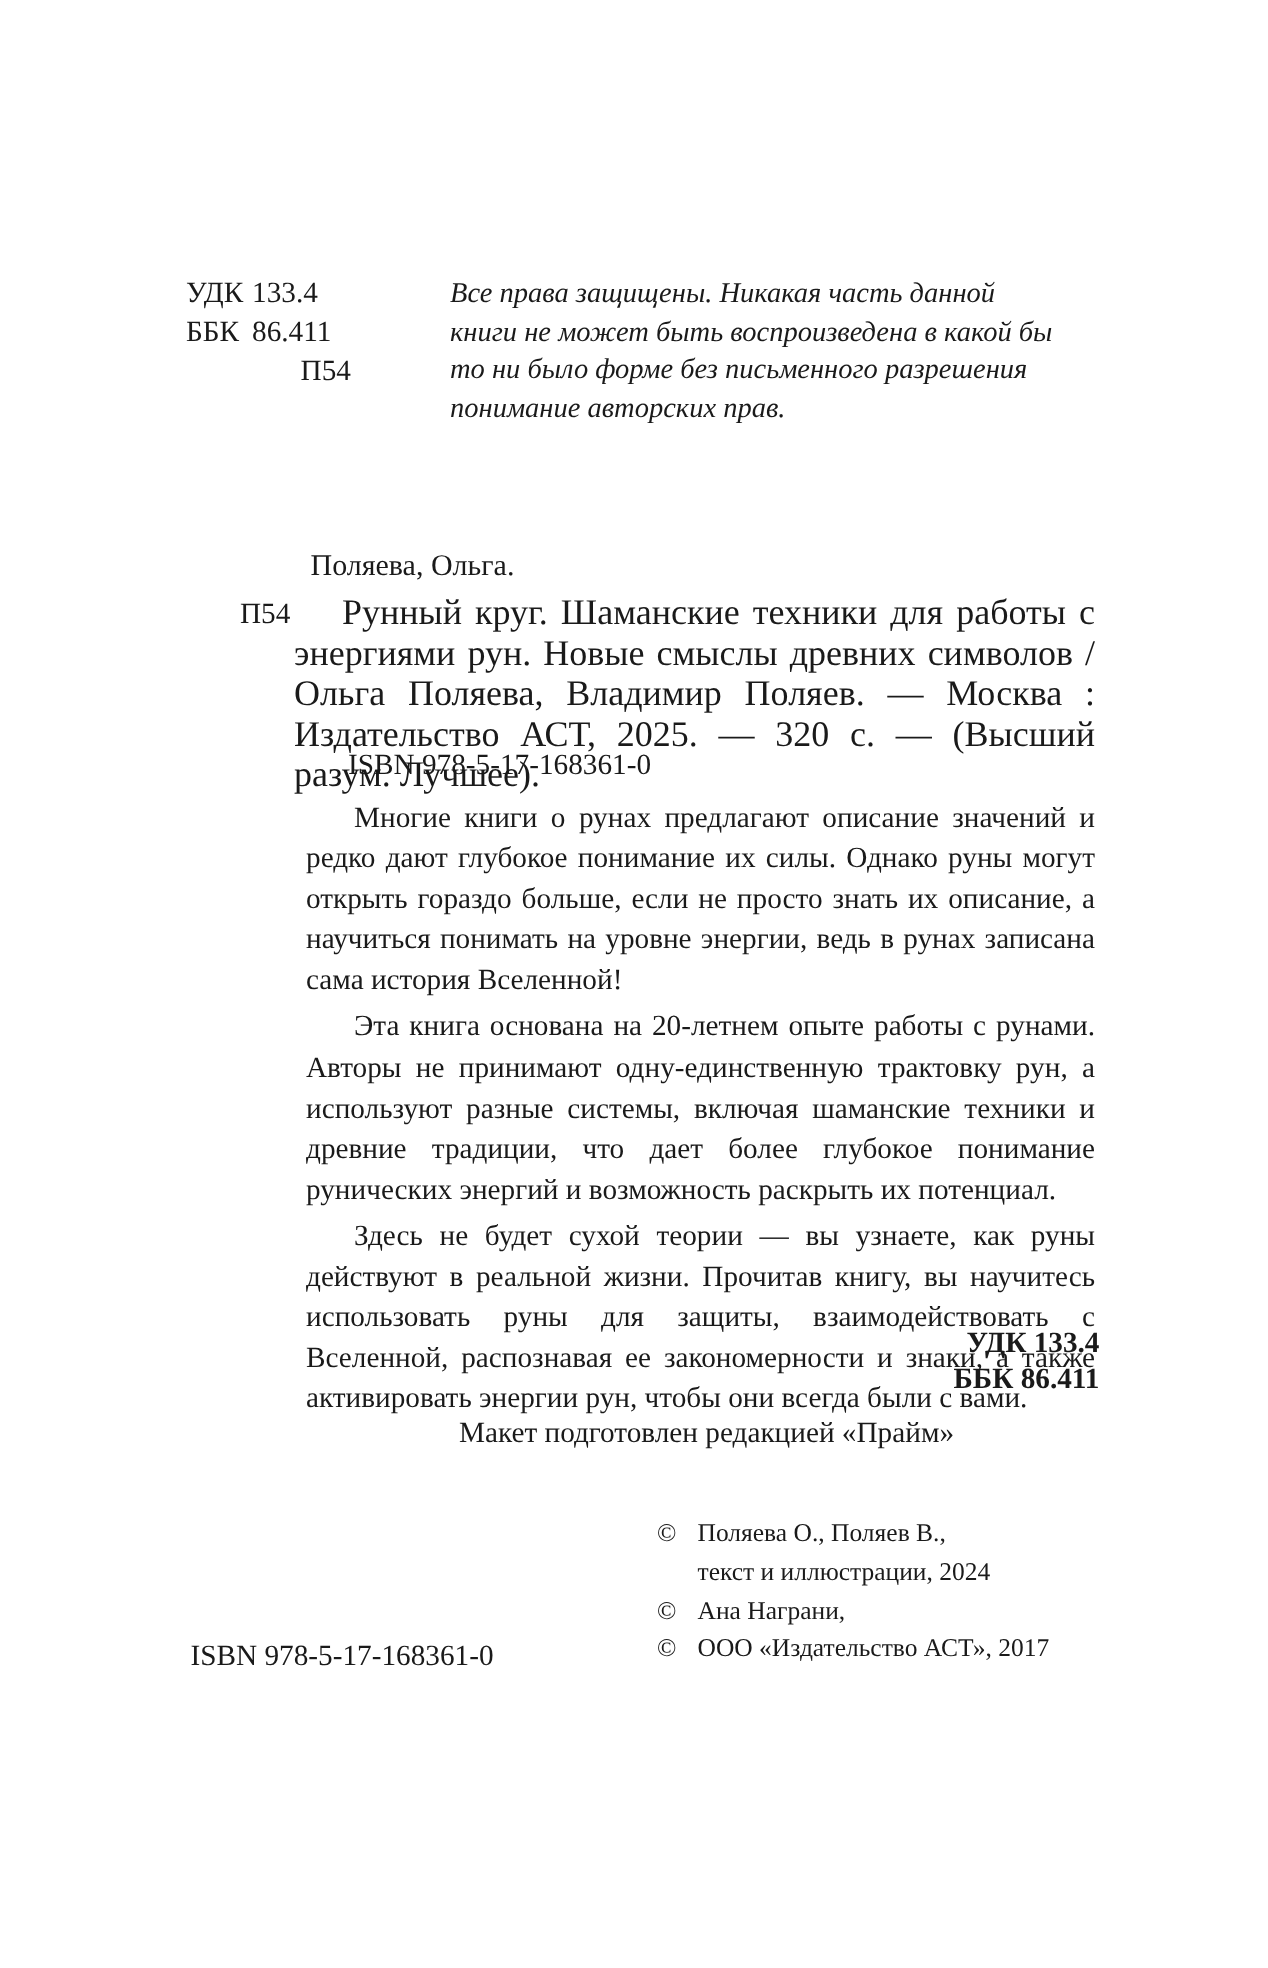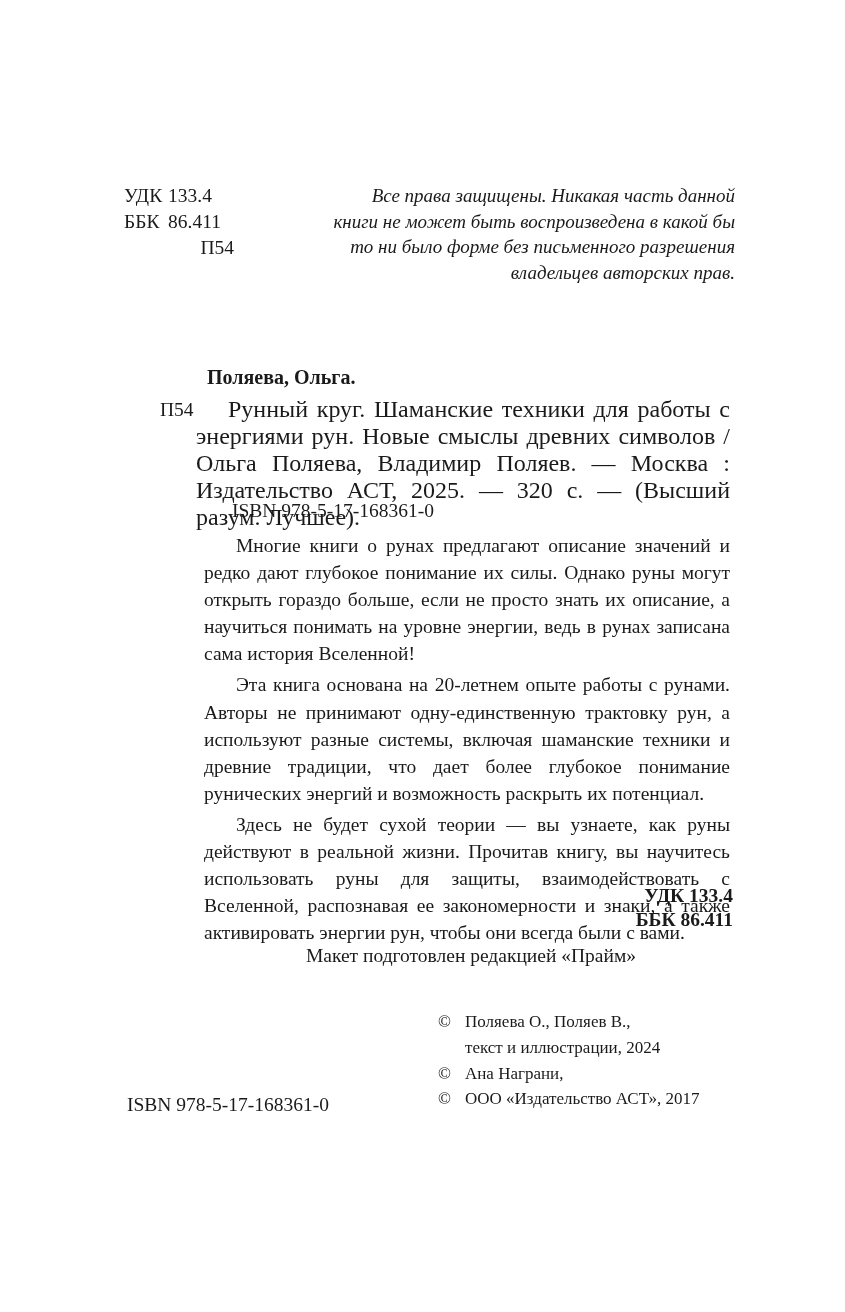--- a/index.html
+++ b/index.html
@@ -57,35 +57,35 @@
     width: 110px;
   }
   .rights-note {
     position: absolute;
     left: 300px;
     top: 0;
     width: 435px;
     font-style: italic;
     font-size: 19px;
     line-height: 25.5px;
-    text-align: right;
+    text-align: left;
   }
 
   
   .bib {
     position: absolute;
     left: 0;
     top: 364px;
     width: 845px;
   }
   .bib-author {
     position: absolute;
     left: 207px;
     top: 0;
-    font-weight: bold;
+    font-weight: normal;
     font-size: 20px;
     line-height: 26px;
     white-space: nowrap;
   }
   .bib-mark {
     position: absolute;
     left: 160px;
     top: 32px;
     font-size: 19.5px;
     line-height: 27px;
@@ -197,21 +197,21 @@
       <span class="class-line">
         <span class="class-label">ББК</span><span class="class-value">86.411</span>
       </span>
       <span class="class-line author-mark">П54</span>
     </div>
 
     <div class="rights-note">
       <span>Все права защищены. Никакая часть данной</span><br>
       <span>книги не может быть воспроизведена в какой бы</span><br>
       <span>то ни было форме без письменного разрешения</span><br>
-      <span>владельцев авторских прав.</span>
+      <span>понимание авторских прав.</span>
     </div>
 
   </div>
 
   <div class="bib">
     <div class="bib-author">Поляева, Ольга.</div>
     <div class="bib-mark">П54</div>
     <div class="bib-desc">Рунный круг. Шаманские техники для работы с энергиями рун. Новые смыслы древних символов / Ольга Поляева, Владимир Поляев. — Москва : Издательство АСТ, 2025. — 320 с. — (Высший разум. Лучшее).</div>
   </div>
 

